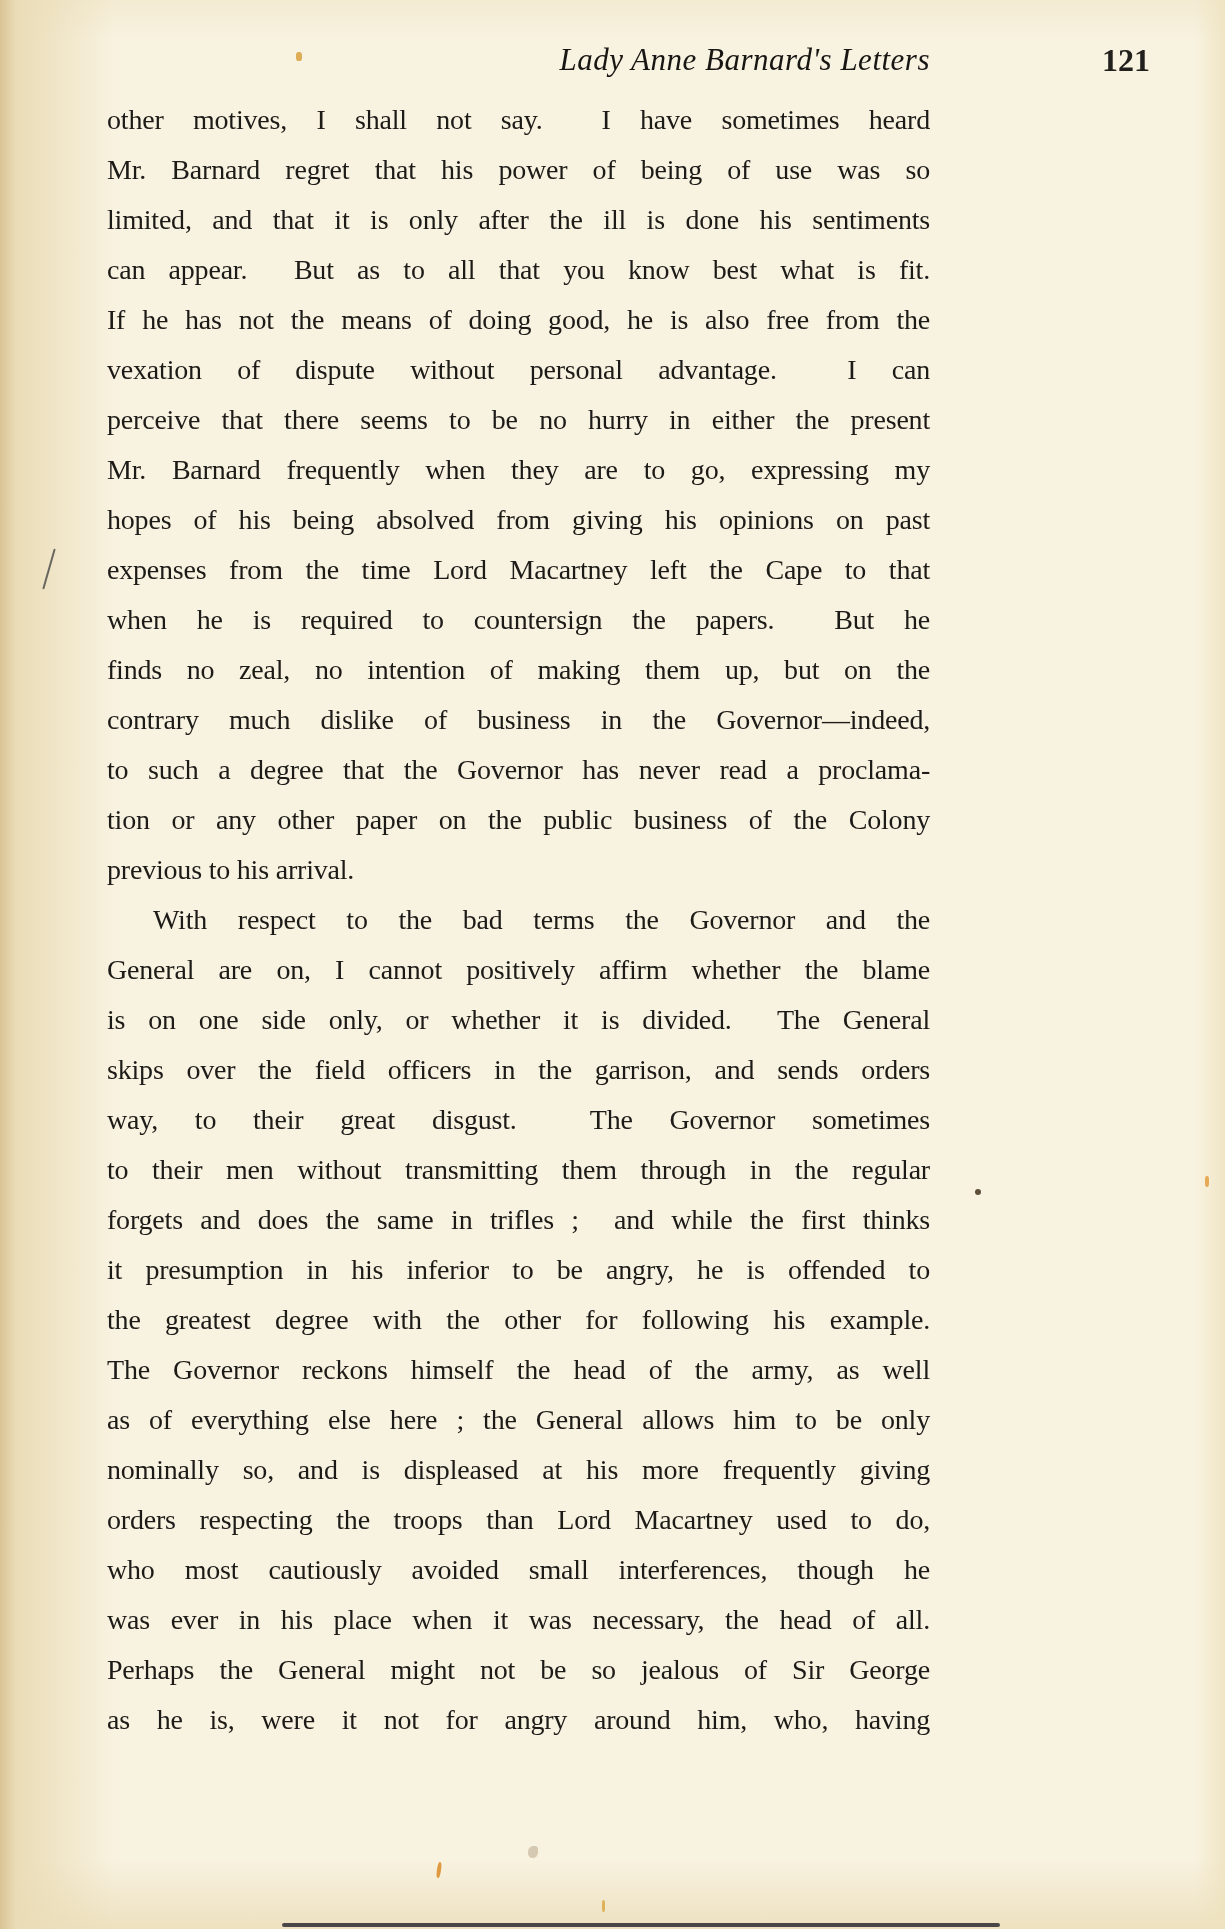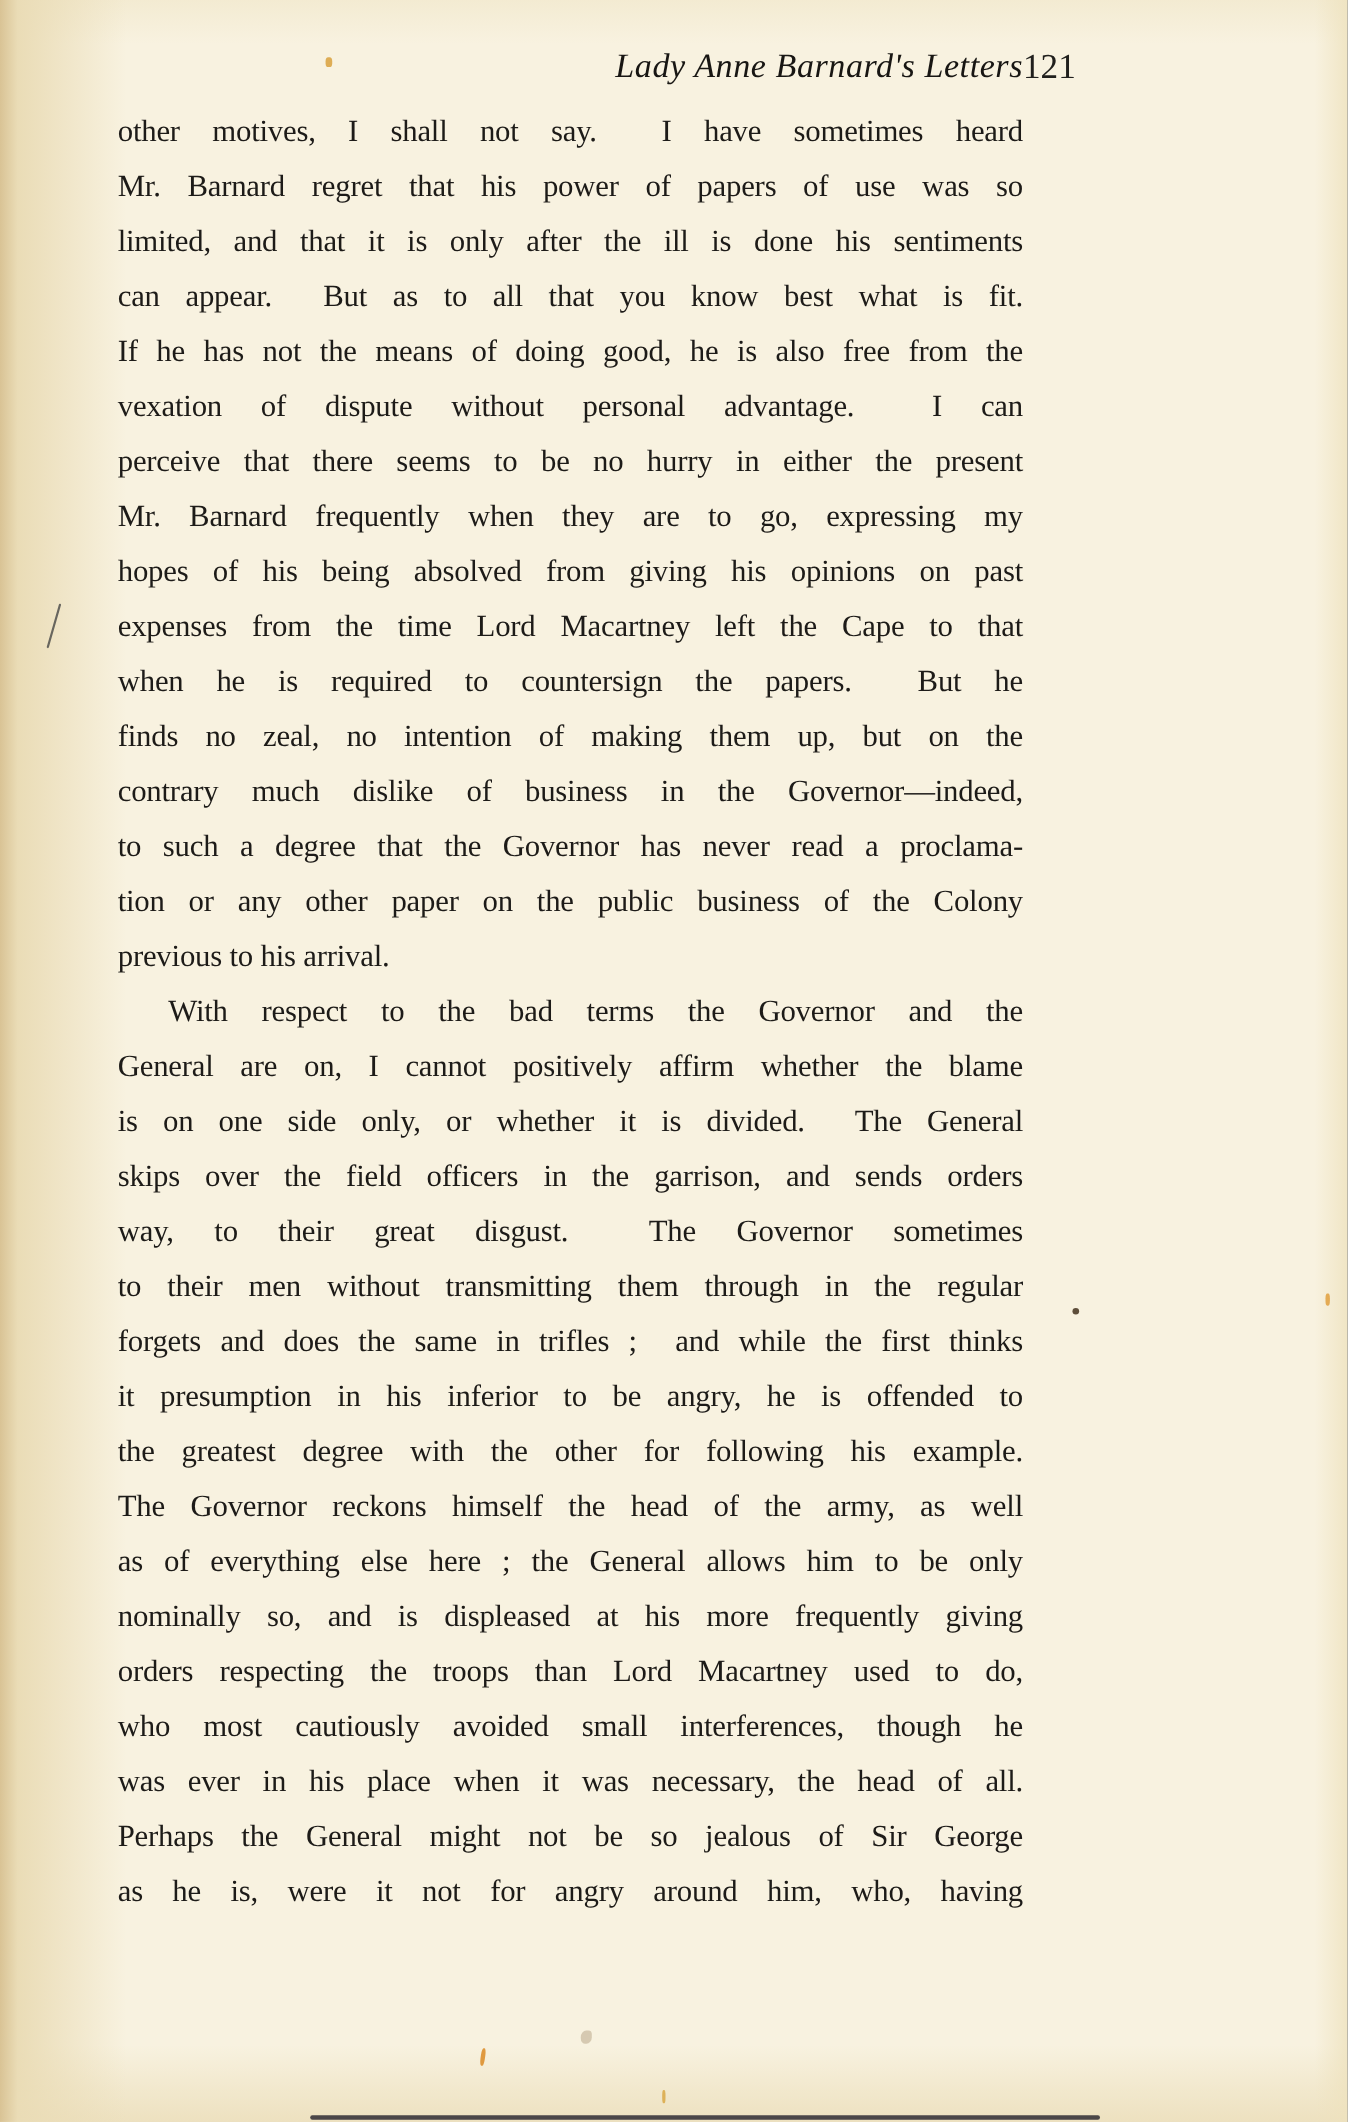--- a/index.html
+++ b/index.html
@@ -25,23 +25,24 @@
   .running-title{
     position:absolute;top:40px;left:107px;width:823px;
     text-align:right;
     font-style:italic;
     font-size:31px;line-height:40px;
     letter-spacing:.5px;
     color:#181613;
   }
   .page-number{
     position:absolute;top:40px;left:930px;width:220px;
-    text-align:left;
+    text-align:right;
     font-size:32px;line-height:40px;
     color:#21201d;
+    font-weight:bold;
   }
   .text-block{
     position:absolute;top:95px;left:107px;width:823px;
   }
   .line{
     white-space:pre-wrap;
     font-size:28px;
     line-height:50px;
     letter-spacing:-0.2px;
     text-align:justify;
@@ -69,21 +70,21 @@
 </style>
 </head>
 <body>
 
 <div class="page">
   <div class="running-title">Lady Anne Barnard's Letters</div>
   <div class="page-number">121</div>
 
   <div class="text-block" id="text-block">
       <div class="line">other motives, I shall not say.  I have sometimes heard</div>
-      <div class="line">Mr. Barnard regret that his power of papers of use was so</div>
+      <div class="line">Mr. Barnard regret that his power of being of use was so</div>
       <div class="line">limited, and that it is only after the ill is done his sentiments</div>
       <div class="line">can appear.  But as to all that you know best what is fit.</div>
       <div class="line">If he has not the means of doing good, he is also free from the</div>
       <div class="line">vexation of dispute without personal advantage.  I can</div>
       <div class="line">perceive that there seems to be no hurry in either the present</div>
       <div class="line">Mr. Barnard frequently when they are to go, expressing my</div>
       <div class="line">hopes of his being absolved from giving his opinions on past</div>
       <div class="line">expenses from the time Lord Macartney left the Cape to that</div>
       <div class="line">when he is required to countersign the papers.  But he</div>
       <div class="line">finds no zeal, no intention of making them up, but on the</div>

